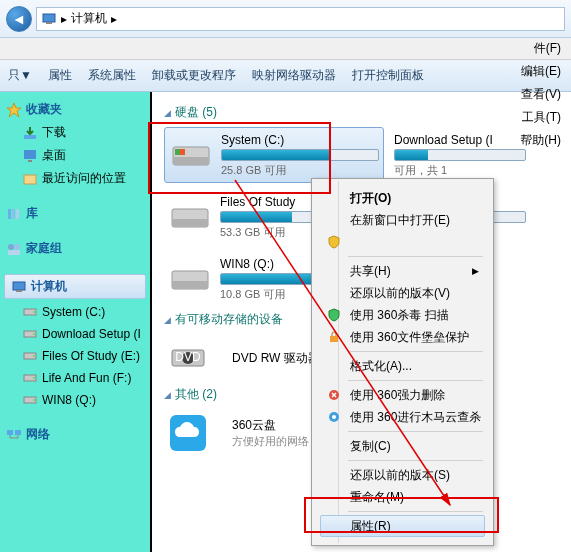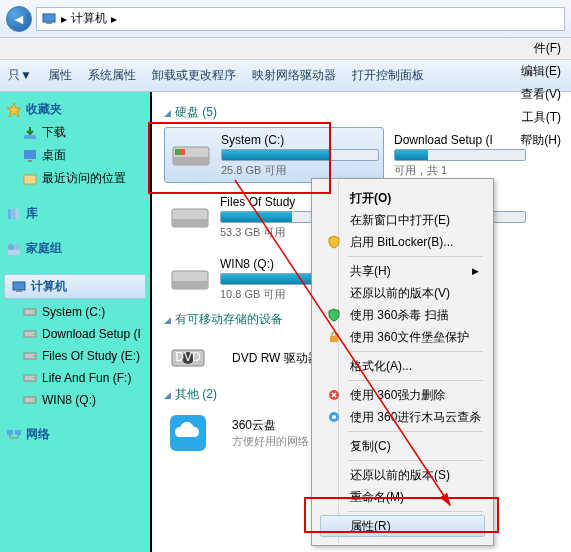--- a/index.html
+++ b/index.html
@@ -296,21 +296,20 @@
     </div>
   <div class="ctx-item">
       <span>在新窗口中打开(E)</span>
     </div>
   <div class="ctx-item">
       <span class="ico">
         <svg width="14" height="14" viewBox="0 0 14 14">
           <path d="M7 1l5 2v4c0 3-2 5-5 6-3-1-5-3-5-6V3z" fill="#f0c030" stroke="#c09020"></path>
         </svg>
       </span>
-      <span>启用 BitLocker(B)...</span>
     </div>
   <div class="ctx-sep"></div>
   <div class="ctx-item">
       <span>共享(H)</span>
       <span class="arrow">▶</span>
     </div>
   <div class="ctx-item">
       <span>还原以前的版本(V)</span>
     </div>
   <div class="ctx-item">

